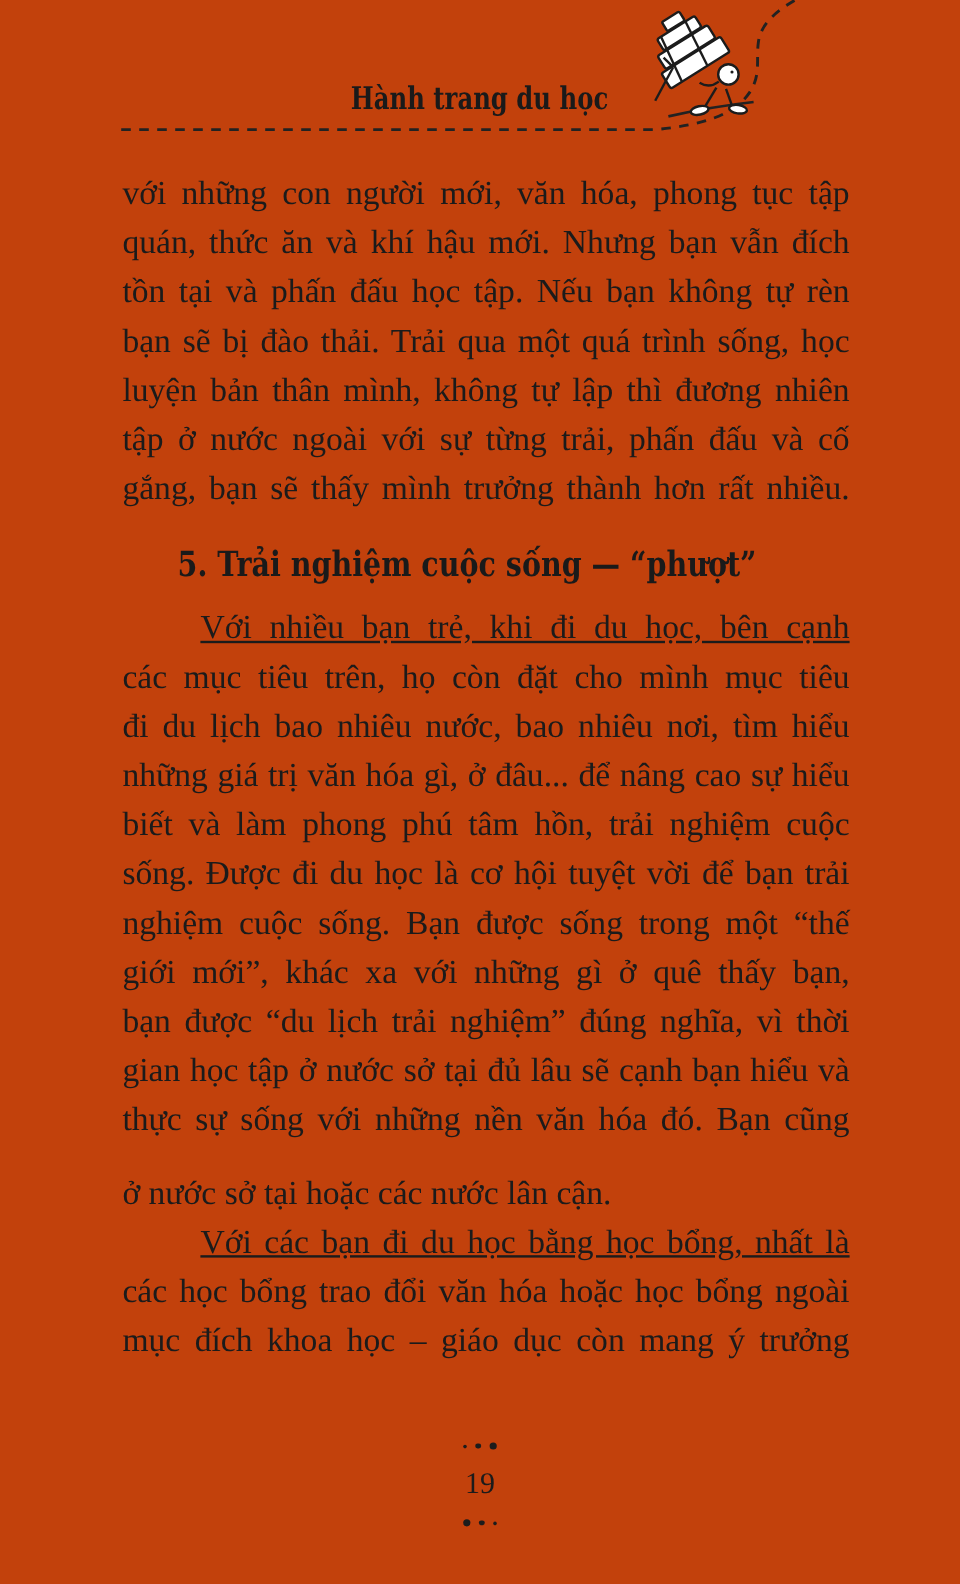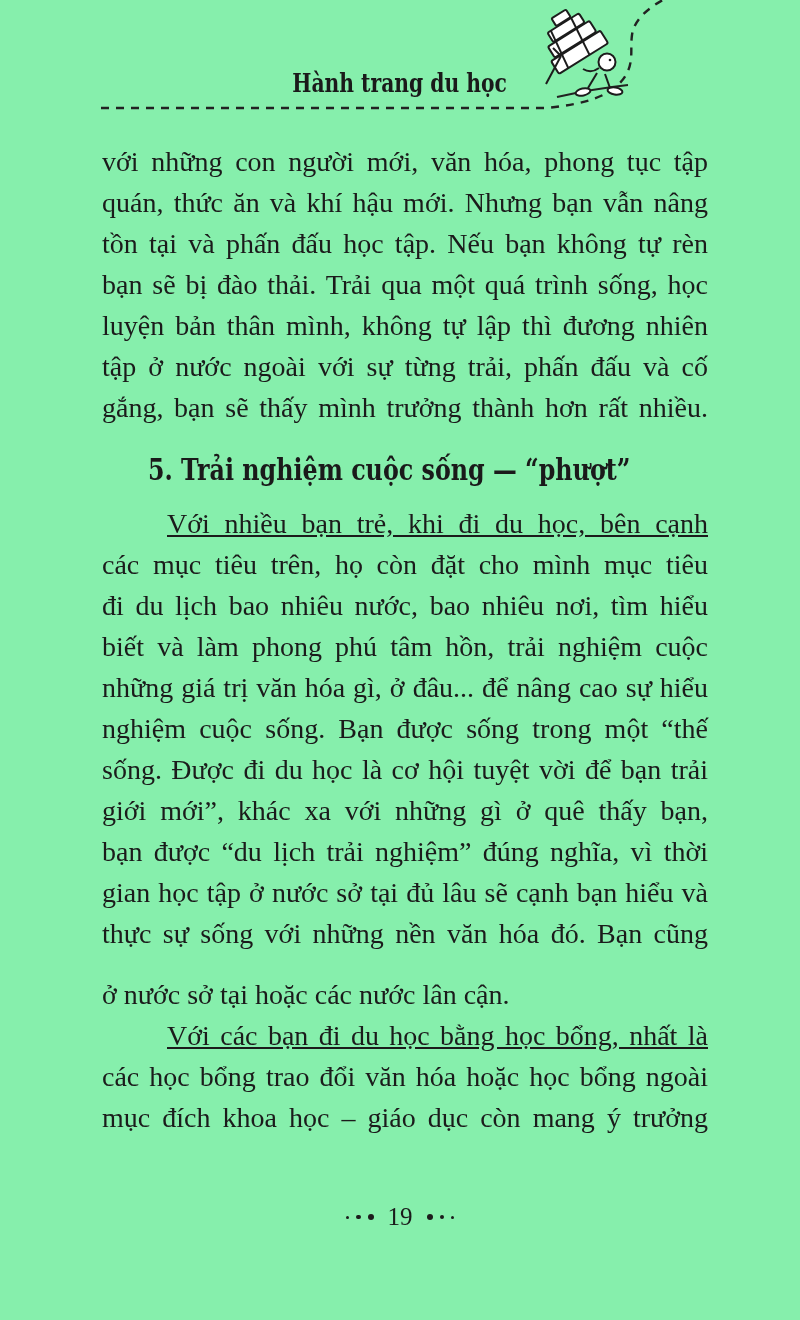--- a/index.html
+++ b/index.html
@@ -1,20 +1,20 @@
 <!DOCTYPE html>
 <html><head>
 <meta charset="utf-8">
 <style>
   html,body { margin:0; padding:0; background:#e8e8e8; }
   .page {
     position:relative;
     width:800px; height:1320px;
     margin:0 auto;
-    background:#86efac;
+    background:#c2410c;
     color:#1a1a1a;
     overflow:hidden;
     font-family:"Liberation Serif","DejaVu Serif",serif;
   }
 
   
   .running-title {
     position:absolute; top:68px; left:0; right:0;
     text-align:center;
     z-index:2;
@@ -65,20 +65,21 @@
   }
 
   
   footer {
     position:absolute;
     top:1202px; left:0; right:0;
     display:flex;
     justify-content:center;
     align-items:center;
     gap:14px;
+    flex-direction:column;
   }
   .pageno {
     font-size:25px;
     line-height:30px;
     color:#1b1b1b;
   }
   .dots { display:inline-flex; align-items:center; gap:7px; }
   .dots i { display:block; border-radius:50%; background:#1c1c1c; }
   .dots .d1 { width:3px;  height:3px; }
   .dots .d2 { width:4.5px;height:4.5px; }
@@ -116,38 +117,38 @@
     <circle cx="79" cy="52" r="1.3" fill="#1c1c1c"></circle>
   </svg>
 
   <div class="running-title">
     <span class="rt-inner">Hành trang du học</span>
   </div>
 
   <main>
     <div class="para">
         <div class="line">với những con người mới, văn hóa, phong tục tập</div>
-        <div class="line">quán, thức ăn và khí hậu mới. Nhưng bạn vẫn nâng</div>
+        <div class="line">quán, thức ăn và khí hậu mới. Nhưng bạn vẫn đích</div>
         <div class="line">tồn tại và phấn đấu học tập. Nếu bạn không tự rèn</div>
         <div class="line">bạn sẽ bị đào thải. Trải qua một quá trình sống, học</div>
         <div class="line">luyện bản thân mình, không tự lập thì đương nhiên</div>
         <div class="line">tập ở nước ngoài với sự từng trải, phấn đấu và cố</div>
         <div class="line">gắng, bạn sẽ thấy mình trưởng thành hơn rất nhiều.</div>
       </div>
 
     <h2 class="section-heading">5. Trải nghiệm cuộc sống — “phượt”</h2>
 
     <div class="para">
         <div class="line indent">Với nhiều bạn trẻ, khi đi du học, bên cạnh</div>
         <div class="line">các mục tiêu trên, họ còn đặt cho mình mục tiêu</div>
         <div class="line">đi du lịch bao nhiêu nước, bao nhiêu nơi, tìm hiểu</div>
+        <div class="line">những giá trị văn hóa gì, ở đâu... để nâng cao sự hiểu</div>
         <div class="line">biết và làm phong phú tâm hồn, trải nghiệm cuộc</div>
-        <div class="line">những giá trị văn hóa gì, ở đâu... để nâng cao sự hiểu</div>
+        <div class="line">sống. Được đi du học là cơ hội tuyệt vời để bạn trải</div>
         <div class="line">nghiệm cuộc sống. Bạn được sống trong một “thế</div>
-        <div class="line">sống. Được đi du học là cơ hội tuyệt vời để bạn trải</div>
         <div class="line">giới mới”, khác xa với những gì ở quê thấy bạn,</div>
         <div class="line">bạn được “du lịch trải nghiệm” đúng nghĩa, vì thời</div>
         <div class="line">gian học tập ở nước sở tại đủ lâu sẽ cạnh bạn hiểu và</div>
         <div class="line">thực sự sống với những nền văn hóa đó. Bạn cũng</div>
         <div class="line last">ở nước sở tại hoặc các nước lân cận.</div>
       </div>
 
     <div class="para">
         <div class="line indent">Với các bạn đi du học bằng học bổng, nhất là</div>
         <div class="line">các học bổng trao đổi văn hóa hoặc học bổng ngoài</div>

